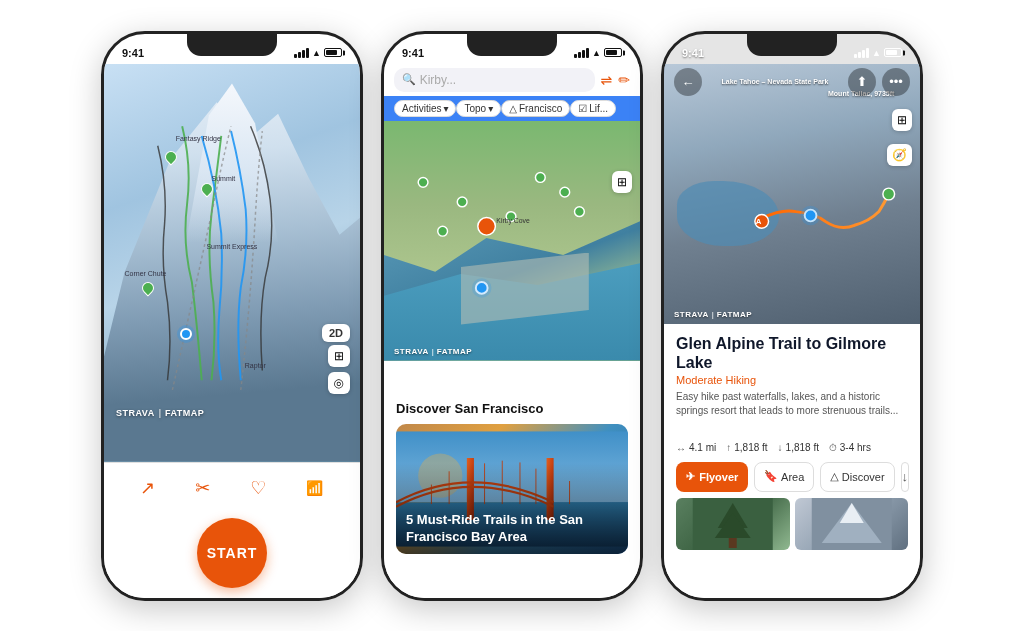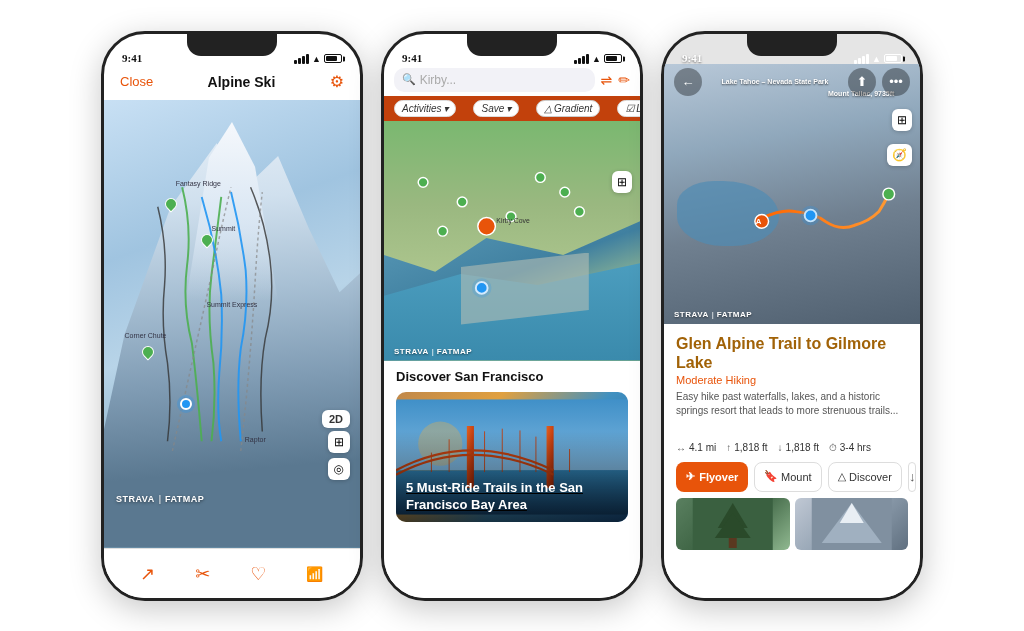--- a/index.html
+++ b/index.html
@@ -50,26 +50,25 @@
       height: 22px;
       background: #222;
       border-radius: 0 0 14px 14px;
       z-index: 10;
     }
 
     
     .status-bar {
       display: flex;
       justify-content: space-between;
-      align-items: flex-end;
+      align-items: center;
       padding: 8px 18px 0 18px;
       height: 30px;
       position: relative;
       z-index: 5;
-      font-family: Liberation Serif, serif;
     }
     .status-time {
       font-size: 11px;
       font-weight: 600;
       color: #111;
     }
     .status-icons {
       display: flex;
       gap: 3px;
       align-items: center;
@@ -317,25 +316,24 @@
       border-radius: 10px;
       padding: 5px 8px;
       gap: 4px;
     }
     .search-icon-small { font-size: 11px; color: #888; }
     .search-placeholder { font-size: 12px; color: #aaa; }
     .toolbar-icon-sm { font-size: 14px; color: #E8540A; }
 
     .filter-bar {
       display: flex;
-      gap: 17px;
+      gap: 0;
       padding: 4px 10px;
-      background: #c2410c;
-      overflow: hidden;
-      font-style: italic;
+      background: #3b82f6;
+      overflow: hidden;
     }
     .filter-chip {
       display: flex;
       align-items: center;
       gap: 2px;
       background: #fff;
       border: 1px solid #ddd;
       border-radius: 14px;
       padding: 2px 7px;
       font-size: 10px;
@@ -382,20 +380,21 @@
       height: 30%;
       background: rgba(180,190,180,0.6);
       clip-path: polygon(0 20%, 100% 0%, 100% 80%, 0 100%);
     }
 
     
     .discover-section {
       background: #fff;
       padding: 8px 12px 0 12px;
       flex: 1;
+      margin-top: 32px;
     }
     .discover-heading {
       font-size: 13px;
       color: #111;
       margin-bottom: 8px;
     }
     .discover-heading span { font-weight: 700; }
     .discover-card {
       border-radius: 10px;
       overflow: hidden;
@@ -407,21 +406,20 @@
       position: absolute;
       inset: 0;
       background: linear-gradient(180deg, rgba(0,0,0,0) 30%, rgba(0,0,0,0.65) 100%);
     }
     .card-text-area {
       position: absolute;
       bottom: 0;
       left: 0;
       right: 0;
       padding: 8px 10px;
-      text-decoration: underline;
     }
     .card-title {
       font-size: 13px;
       font-weight: 700;
       color: #fff;
       line-height: 1.3;
     }
 
     
     .phone-3 .content {
@@ -491,21 +489,21 @@
     
     .trail-sheet {
       background: #fff;
       flex: 1;
       padding: 10px 12px 6px 12px;
       overflow: hidden;
     }
     .trail-title {
       font-size: 16px;
       font-weight: 700;
-      color: #a16207;
+      color: #0f172a;
       margin-bottom: 2px;
       line-height: 1.2;
     }
     .trail-type {
       font-size: 11px;
       color: #E8540A;
       margin-bottom: 4px;
       font-weight: 500;
     }
     .trail-desc {
@@ -640,25 +638,20 @@
         </div>
         <span class="wifi-icon">▲</span>
         <div class="battery-icon">
           <div class="battery-fill"></div>
         </div>
       </div>
     </div>
 
     <div class="content">
 
-      <div class="nav-bar-1">
-        <span class="nav-close">Close</span>
-        <span class="nav-title">Alpine Ski</span>
-        <span class="nav-gear">⚙</span>
-      </div>
 
       <div class="ski-map">
         <div class="mountain-bg">
           <div class="mountain-shape"></div>
           <div class="snow-peak"></div>
         </div>
 
         <svg class="trail-svg" viewBox="0 0 262 320">
 
           <path d="M80,20 Q90,60 85,100 Q80,140 90,180 Q95,220 100,280" stroke="#4caf50" stroke-width="2" fill="none" opacity="0.9"></path>
@@ -704,20 +697,23 @@
         </div>
       </div>
 
       <div class="bottom-toolbar">
         <span class="toolbar-icon">↗</span>
         <span class="toolbar-icon">✂</span>
         <span class="toolbar-icon">♡</span>
         <span class="toolbar-icon" style="font-size:14px">📶</span>
       </div>
 
+      <div class="start-btn-area">
+        <div class="start-btn">START</div>
+      </div>
     </div>
   </div>
 
   <div class="phone phone-2">
     <div class="notch"></div>
     <div class="status-bar">
       <span class="status-time">9:41</span>
       <div class="status-icons">
         <div style="display:flex;gap:1px;align-items:flex-end">
           <div class="signal-bar" style="height:4px"></div>
@@ -742,26 +738,26 @@
         <span class="toolbar-icon-sm">⇌</span>
         <span class="toolbar-icon-sm">✏</span>
       </div>
 
       <div class="filter-bar">
         <div class="filter-chip">
           <span>Activities</span>
           <span>▾</span>
         </div>
         <div class="filter-chip">
-          <span>Save</span>
+          <span>Topo</span>
           <span>▾</span>
         </div>
         <div class="filter-chip gradient-chip">
           <span>△</span>
-          <span>Gradient</span>
+          <span>Francisco</span>
         </div>
         <div class="filter-chip">
           <span>☑</span>
           <span>Lif...</span>
         </div>
       </div>
 
       <div class="sf-map">
         <div class="sf-terrain">
           <div class="sf-land"></div>
@@ -945,21 +941,21 @@
           </div>
         </div>
 
         <div class="trail-actions">
           <div class="action-btn-primary">
             <span>✈</span>
             <span>Flyover</span>
           </div>
           <div class="action-btn-secondary">
             <span>🔖</span>
-            <span>Mount</span>
+            <span>Area</span>
           </div>
           <div class="action-btn-secondary">
             <span>△</span>
             <span>Discover</span>
           </div>
           <div class="action-btn-download">
             <span>↓</span>
           </div>
         </div>
 

